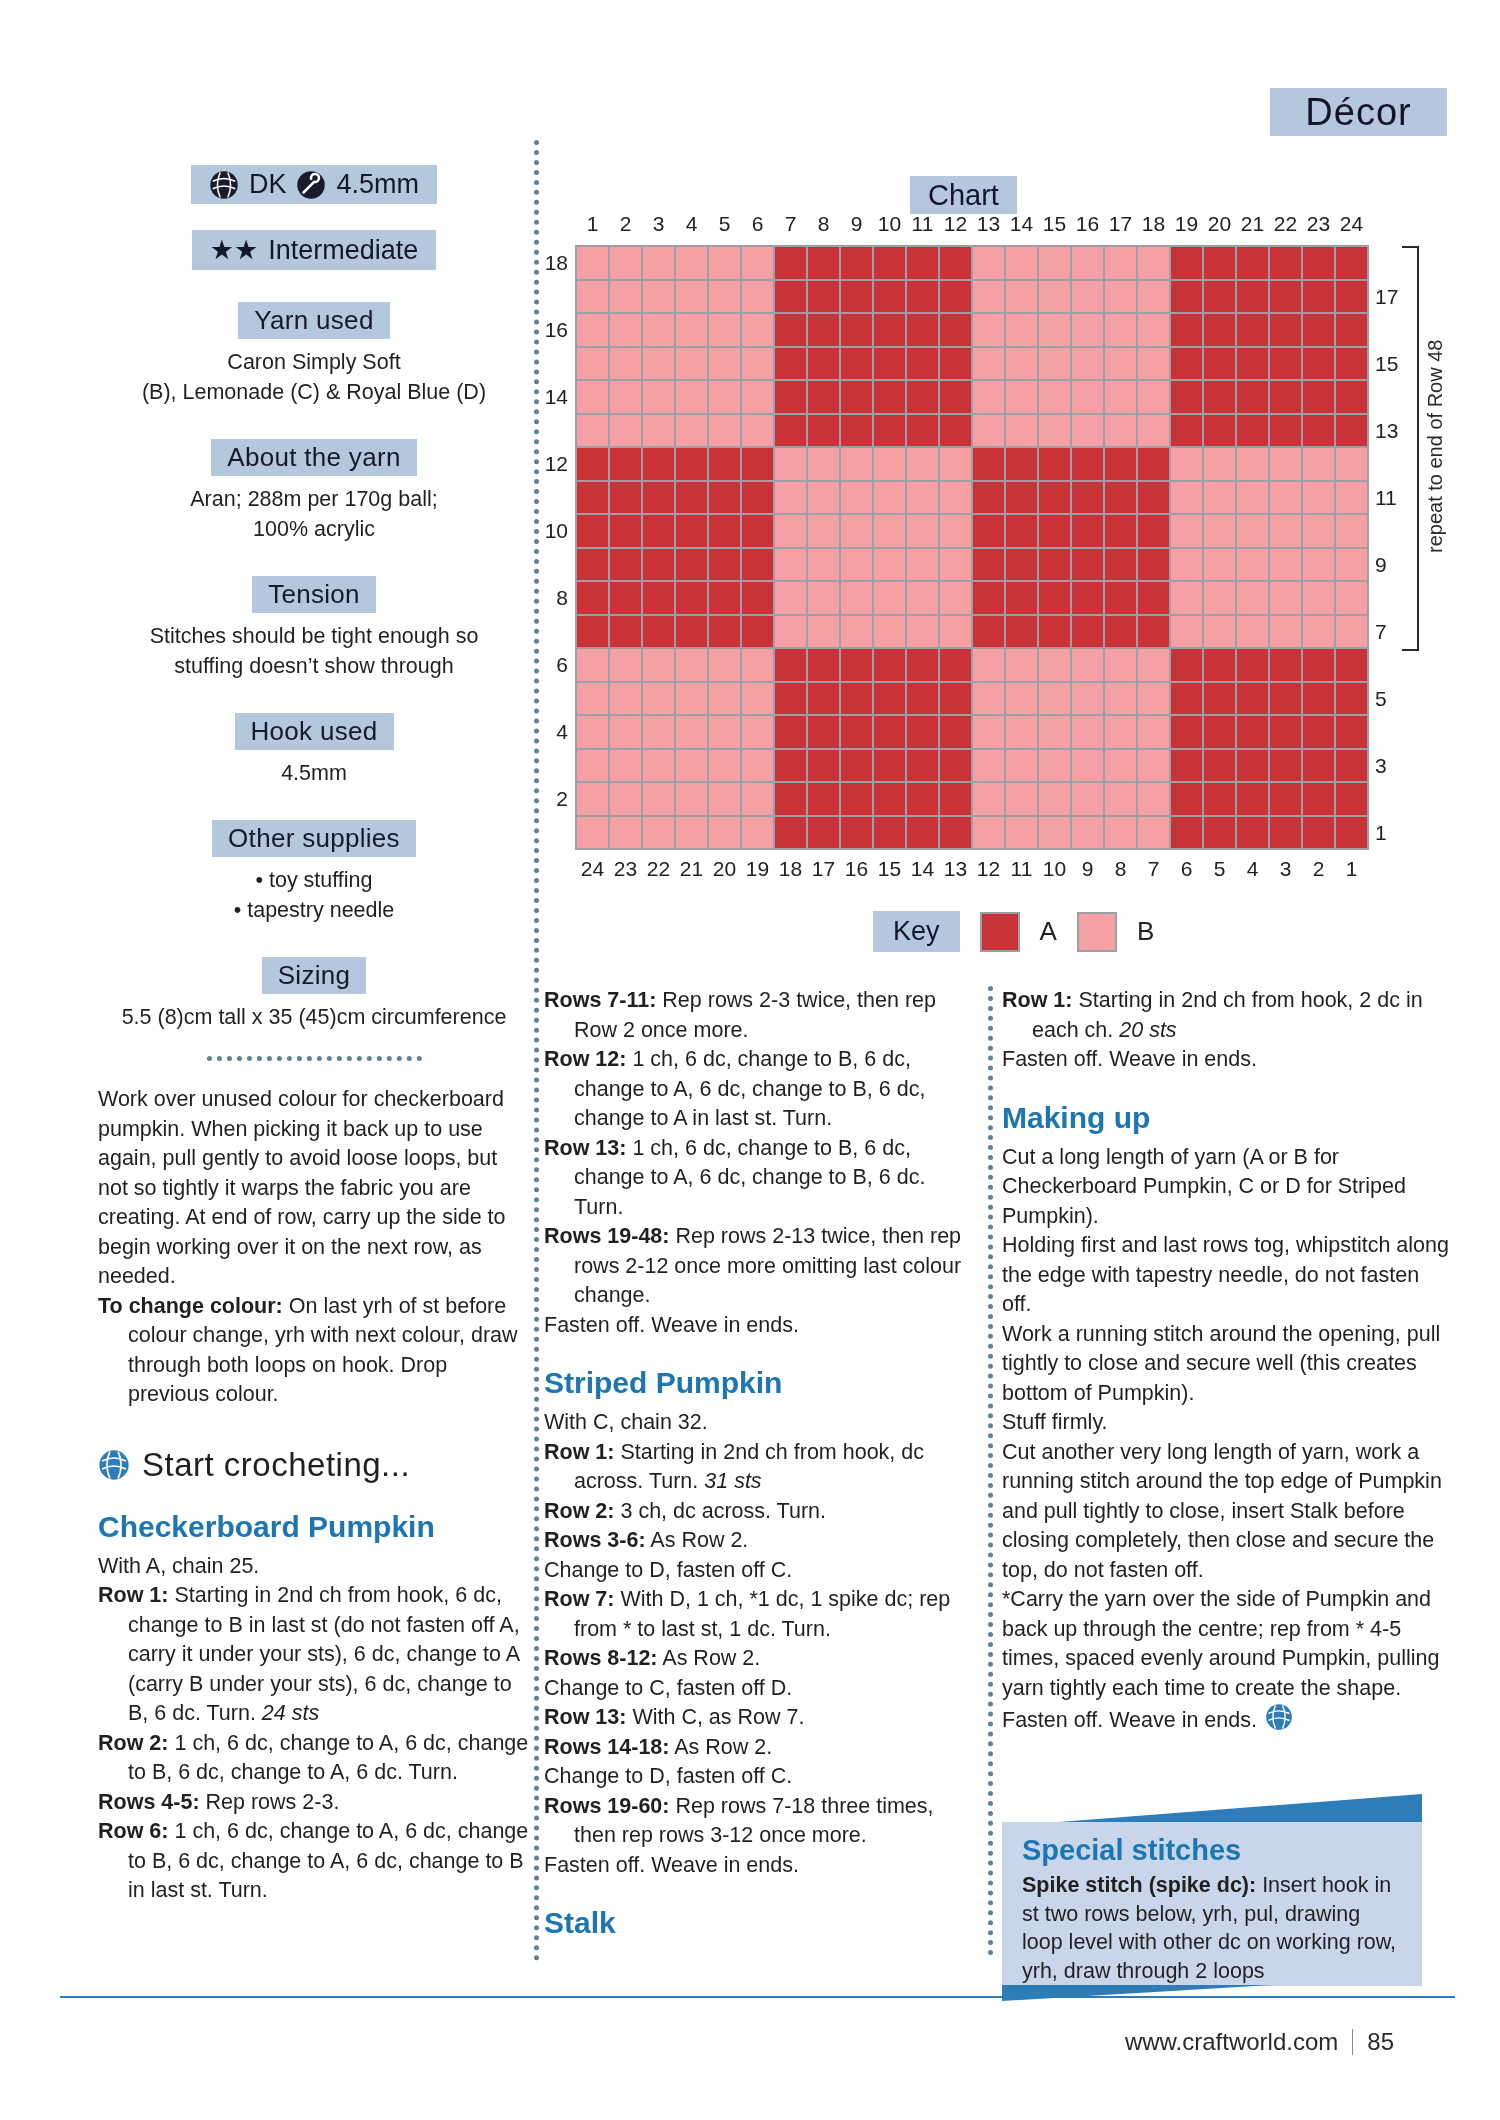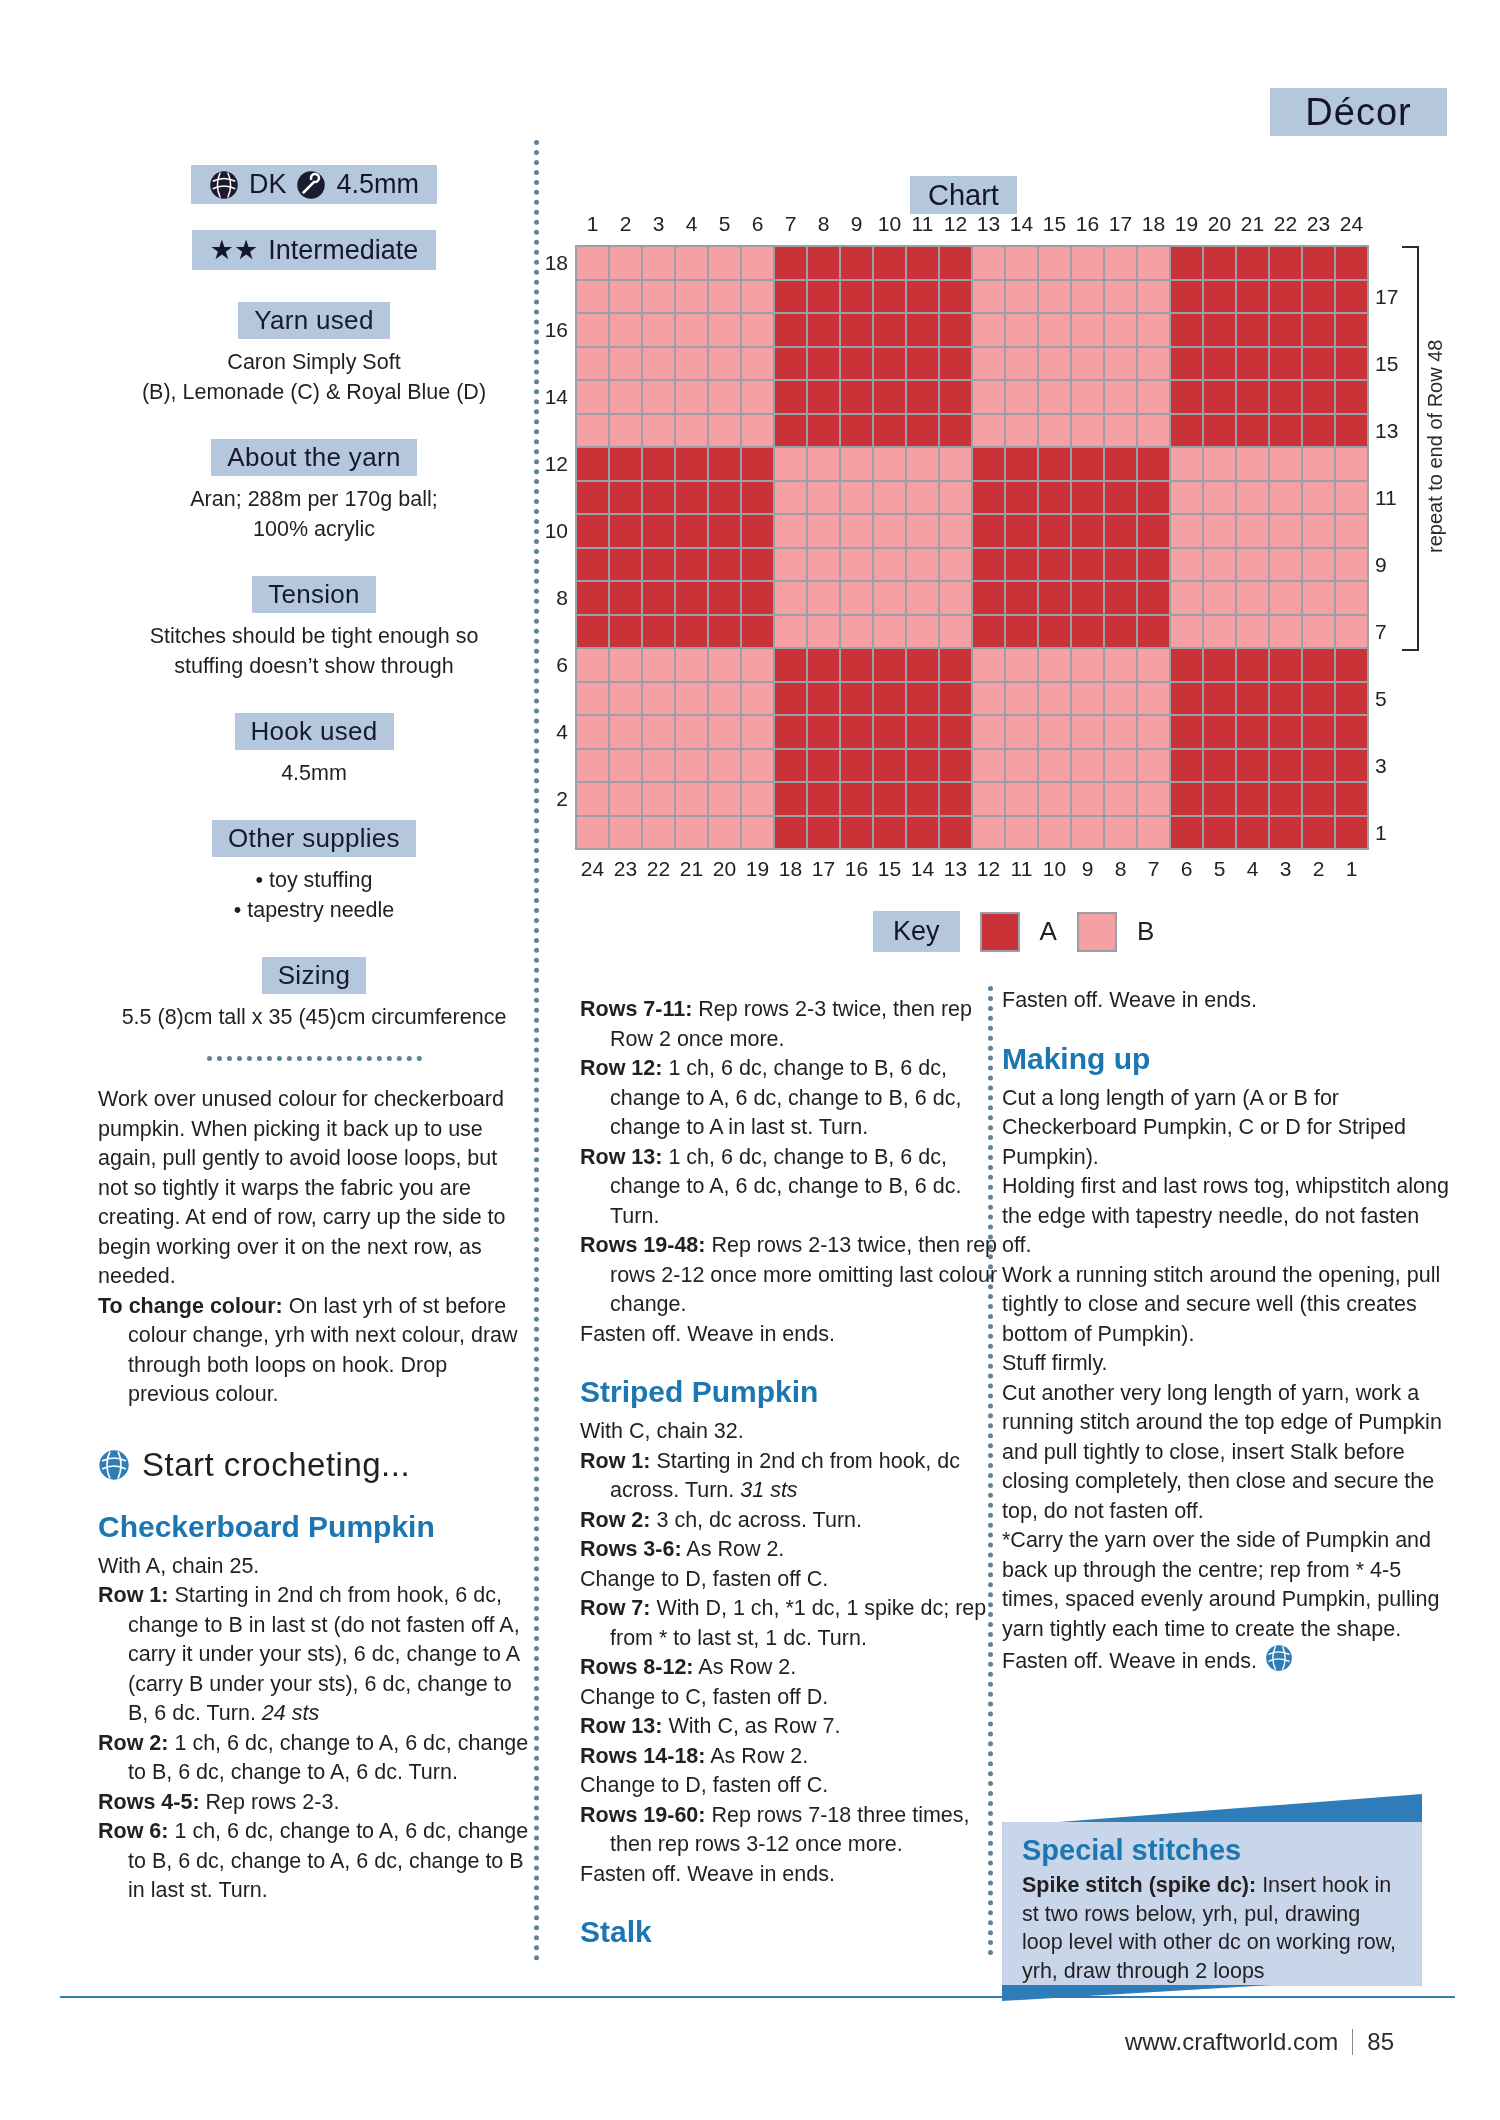--- a/index.html
+++ b/index.html
@@ -56,21 +56,21 @@
   #rnote{position:absolute;left:1421px;top:246px;height:401px;width:28px;
          writing-mode:vertical-rl;transform:rotate(180deg);
          display:flex;align-items:center;justify-content:center;
          font-size:20px;color:#2b2b2b;white-space:nowrap;}
   #key{position:absolute;left:873px;top:911px;display:flex;align-items:center;gap:20px;font-size:26px;}
   .key-badge{background:var(--badge);padding:5px 20px;font-size:27px;color:#14142e;}
   .swatch{width:40px;height:40px;border:2px solid #9aa0a6;display:inline-block;box-sizing:border-box;}
 
   
   .col{position:absolute;top:986px;}
-  #col2{left:580px;width:436px;margin-top:9px;}
+  #col2{left:544px;width:436px;}
   #col3{left:1002px;width:452px;}
 
   
   #sbox{position:absolute;left:1002px;top:1822px;width:420px;height:164px;background:var(--boxblue);
         padding:12px 20px;box-sizing:border-box;}
   #sbox h3{margin:0 0 4px;font-size:29px;color:var(--accent);font-weight:700;}
   #sbox p{margin:0;font-size:21.5px;line-height:28.5px;}
   #sband-top{position:absolute;left:1046px;top:1794px;width:376px;height:29px;background:var(--band);
              clip-path:polygon(0 100%,100% 0,100% 100%);}
   #sband-bot{position:absolute;left:1002px;top:1985px;width:272px;height:16px;background:var(--band);
@@ -664,20 +664,21 @@
       <p class="iline hang"><b>Rows 8-12:</b><span> As Row 2.</span></p>
       <p class="iline"><span>Change to C, fasten off D.</span></p>
       <p class="iline hang"><b>Row 13:</b><span> With C, as Row 7.</span></p>
       <p class="iline hang"><b>Rows 14-18:</b><span> As Row 2.</span></p>
       <p class="iline"><span>Change to D, fasten off C.</span></p>
       <p class="iline hang"><b>Rows 19-60:</b><span> Rep rows 7-18 three times, then rep rows 3-12 once more.</span></p>
       <p class="iline"><span>Fasten off. Weave in ends.</span></p>
       <h3 class="section-title">Stalk</h3>
     </div>
   <div class="col" id="col3">
+      <p class="iline hang"><b>Row 1:</b><span> Starting in 2nd ch from hook, 2 dc in each ch. </span><i>20 sts</i></p>
       <p class="iline"><span>Fasten off. Weave in ends.</span></p>
       <h3 class="section-title">Making up</h3>
       <p class="iline"><span>Cut a long length of yarn (A or B for Checkerboard Pumpkin, C or D for Striped Pumpkin).</span></p>
       <p class="iline"><span>Holding first and last rows tog, whipstitch along the edge with tapestry needle, do not fasten off.</span></p>
       <p class="iline"><span>Work a running stitch around the opening, pull tightly to close and secure well (this creates bottom of Pumpkin).</span></p>
       <p class="iline"><span>Stuff firmly.</span></p>
       <p class="iline"><span>Cut another very long length of yarn, work a running stitch around the top edge of Pumpkin and pull tightly to close, insert Stalk before closing completely, then close and secure the top, do not fasten off.</span></p>
       <p class="iline"><span>*Carry the yarn over the side of Pumpkin and back up through the centre; rep from * 4-5 times, spaced evenly around Pumpkin, pulling yarn tightly each time to create the shape.</span></p>
       <p class="iline"><span>Fasten off. Weave in ends.</span><span class="icon inline-yarn"><svg width="28" height="28" viewBox="0 0 24 24">
             <circle cx="12" cy="12" r="11" fill="#2e7cb8"></circle>

